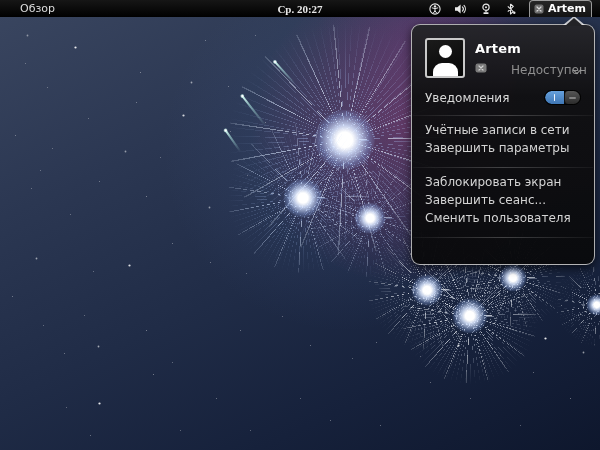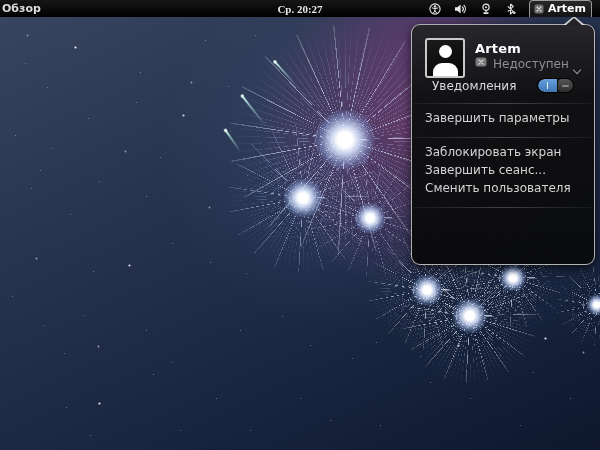--- a/index.html
+++ b/index.html
@@ -81,21 +81,21 @@
   }
   .streak::after { content:""; position:absolute; top:-2px; left:-1px; width:4px; height:4px;
     border-radius:50%; background:radial-gradient(circle,#fff 20%, rgba(190,240,230,.6) 60%, transparent); }
 
   
   .panel {
     position:absolute; left:0; top:0; width:600px; height:17px; z-index:20;
     background:linear-gradient(#161616,#000);
     display:flex; align-items:center; color:#e8e8e8; font-size:11px;
   }
-  .panel-left { padding-left:2px; font-weight:bold; color:#ddd; }
+  .panel-left { padding-left:20px; font-weight:normal; color:#ddd; }
   .panel-clock { position:absolute; left:0; right:0; text-align:center; font-weight:bold; color:#e8e8e8;font-family:Liberation Serif, serif; }
   .panel-right { margin-left:auto; display:flex; align-items:center; gap:13px; padding-right:8px; position:relative; }
   .panel-right svg { display:block; }
   .user-button {
     display:flex; align-items:center; gap:4px; font-weight:bold; color:#fff;
     padding:1px 5px 2px 4px; border:1px solid rgba(255,255,255,.55);
     border-bottom:none; border-radius:4px 4px 0 0; background:rgba(255,255,255,.08);
   }
 
   
@@ -117,27 +117,27 @@
   .avatar {
     width:40px; height:40px; border:2px solid #c9c9c9; border-radius:3px;
     background:linear-gradient(160deg,#1b1b1b,#050505); position:relative; overflow:hidden; flex:none;
   }
   .avatar .head { position:absolute; left:50%; top:5px; width:13px; height:13px; margin-left:-6.5px;
     background:#fff; border-radius:50%; }
   .avatar .body { position:absolute; left:50%; bottom:-2px; width:25px; height:15px; margin-left:-12.5px;
     background:#fff; border-radius:9px 9px 2px 2px; }
   .user-info { padding-top:3px; min-width:0; flex:1; }
   .user-name { font-size:13px; font-weight:bold; color:#fff; letter-spacing:.2px; }
-  .user-status { display:flex; align-items:center; gap:6px; margin-top:1px; color:#8f8f8f; }
+  .user-status { display:flex; align-items:center; gap:24px; margin-top:7px; color:#8f8f8f; }
   .status-chevron { position:absolute; right:13px; bottom:4px; width:7px; height:7px; }
   .status-chevron::before { content:""; position:absolute; left:0; top:0; width:5px; height:5px;
     border-right:1.5px solid #9a9a9a; border-bottom:1.5px solid #9a9a9a; transform:rotate(45deg); }
 
   .menu-notif { display:flex; align-items:center; justify-content:space-between;
-    padding:0 20px; color:#dadada; }
+    padding:0 13px; margin-top:12px; color:#dadada; }
   .switch { width:37px; height:15px; border-radius:8px; background:#0a0a0a;
     border:1px solid #000; display:flex; overflow:hidden; box-shadow:inset 0 1px 1px rgba(0,0,0,.8); }
   .switch .on { flex:1; background:linear-gradient(#66a1dd,#3f76b4); border-radius:7px 0 0 7px;
     position:relative; }
   .switch .on::after { content:""; position:absolute; left:50%; top:3px; bottom:3px; width:1.5px;
     margin-left:-1px; background:#eef4fb; border-radius:1px; }
   .switch .knob { width:16px; background:linear-gradient(#565656,#2c2c2c); border-radius:4px;
     border-left:1px solid #111; position:relative; }
   .switch .knob::after { content:""; position:absolute; left:4px; right:4px; top:6px; height:2px;
     border-radius:1px; background:rgba(160,160,160,.7); }
@@ -260,20 +260,21 @@
   <div class="menu-notif">
     <span>Уведомления</span>
     <span class="switch">
       <span class="on"></span>
       <span class="knob"></span>
     </span>
   </div>
 
   <div class="menu-sep"></div>
   <div class="menu-group">
+    <div class="menu-item">Учётные записи в сети</div>
     <div class="menu-item">Завершить параметры</div>
   </div>
 
   <div class="menu-sep"></div>
   <div class="menu-group">
     <div class="menu-item">Заблокировать экран</div>
     <div class="menu-item">Завершить сеанс...</div>
     <div class="menu-item">Сменить пользователя</div>
   </div>
 

